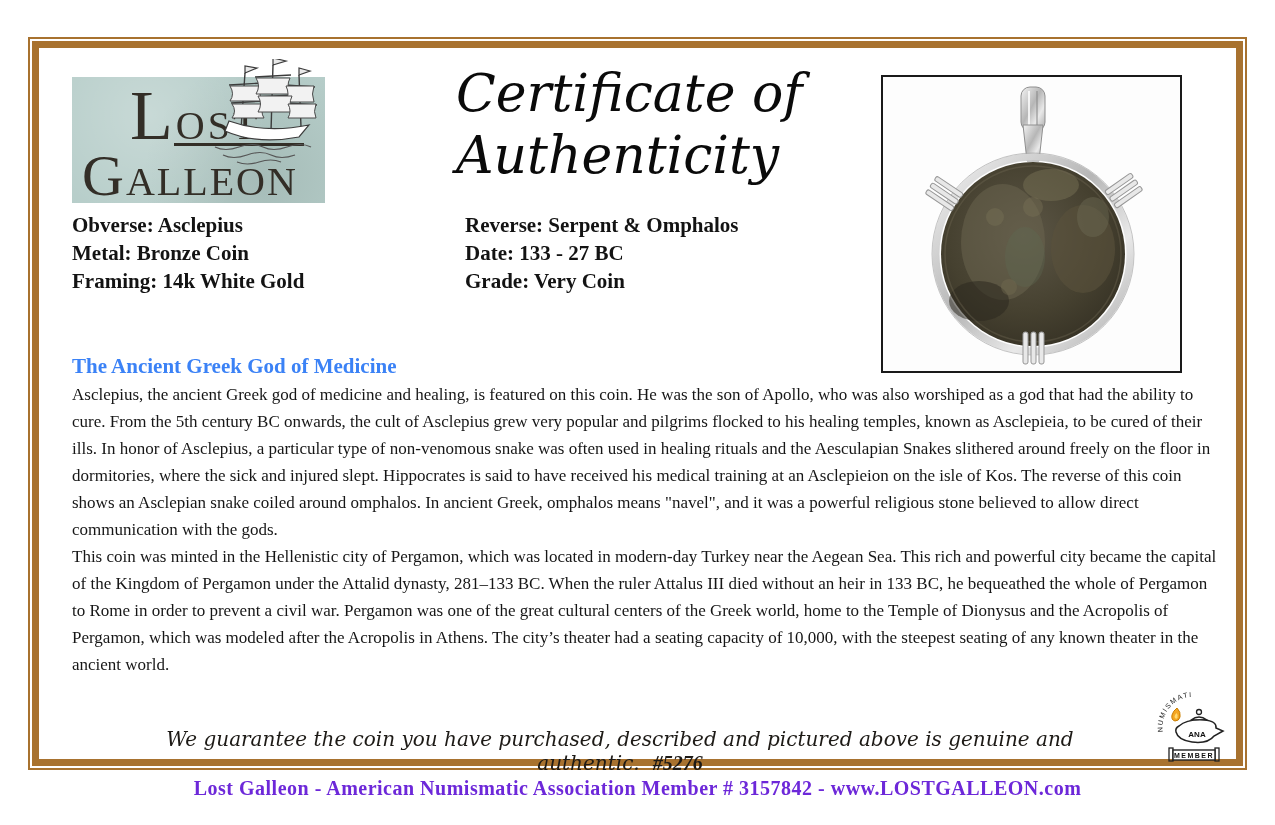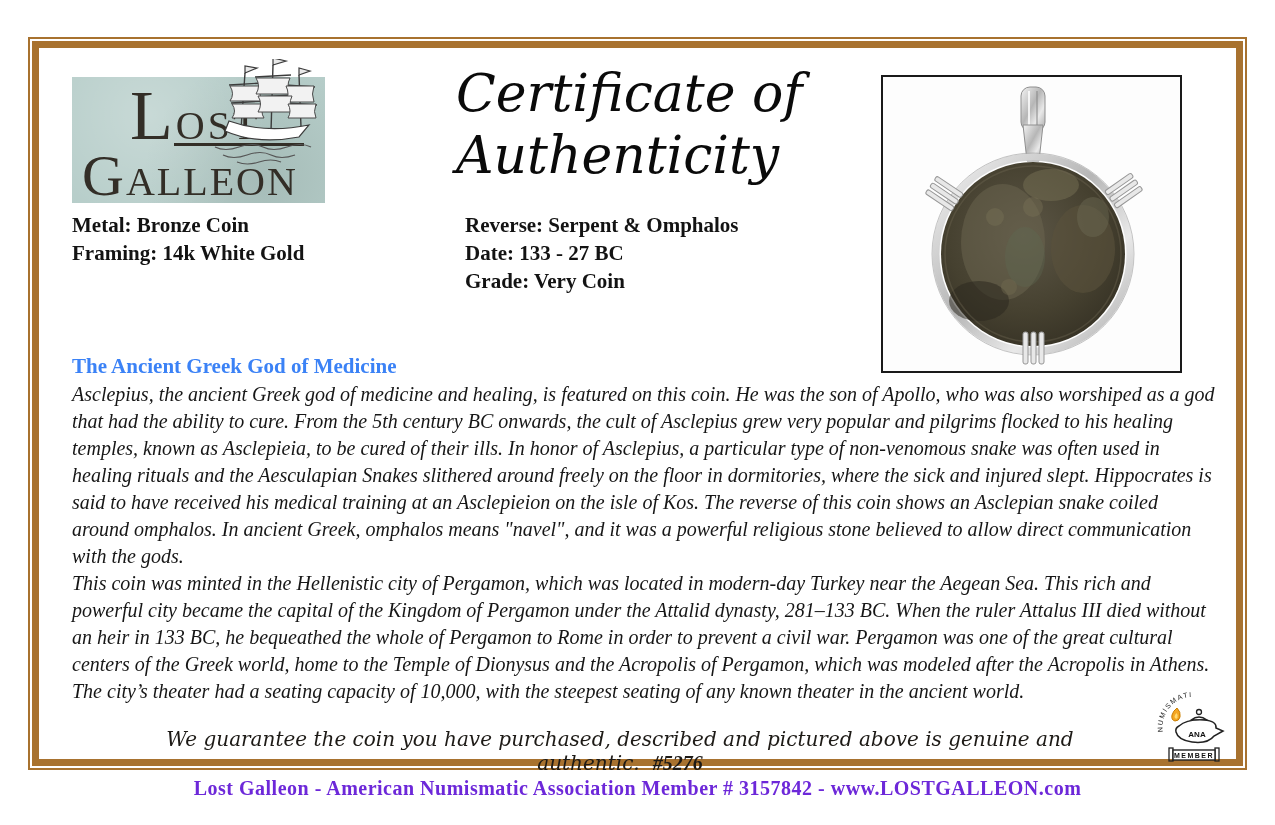--- a/index.html
+++ b/index.html
@@ -42,21 +42,21 @@
   .details-right{left:465px;top:211px;}
   
   .photo{
     position:absolute;left:881px;top:75px;width:301px;height:298px;
     background:#fdfdfd;border:2px solid #1a1a1a;box-sizing:border-box;
   }
   
   .body-heading{position:absolute;left:72px;top:354px;font-size:21px;font-weight:bold;color:#3b82f6;}
   .body-copy{
     position:absolute;left:72px;top:381px;width:1147px;
-    font-size:20px;line-height:27px;color:#161616;font-style:italic;
+    font-size:17px;line-height:27px;color:#161616;
   }
   .body-copy p{margin:0;}
   
   .guarantee{
     position:absolute;left:120px;top:727px;width:1000px;text-align:center;
     font-size:20px;color:#1d1a16;
   }
   .guarantee .g-text{font-style:italic;font-family:"DejaVu Serif", serif;}
   .guarantee .g-num{font-weight:bold;font-style:italic;margin-left:8px;}
   
@@ -118,20 +118,21 @@
     </g>
   </svg>
 </div>
 
 <div class="title">
   <div>Certificate of</div>
   <div>Authenticity</div>
 </div>
 
 <div class="details details-left">
+  <div>Obverse: Asclepius</div>
   <div>Metal: Bronze Coin</div>
   <div>Framing: 14k White Gold</div>
 </div>
 
 <div class="details details-right">
   <div>Reverse: Serpent &amp; Omphalos</div>
   <div>Date: 133 - 27 BC</div>
   <div>Grade: Very Coin</div>
 </div>
 

